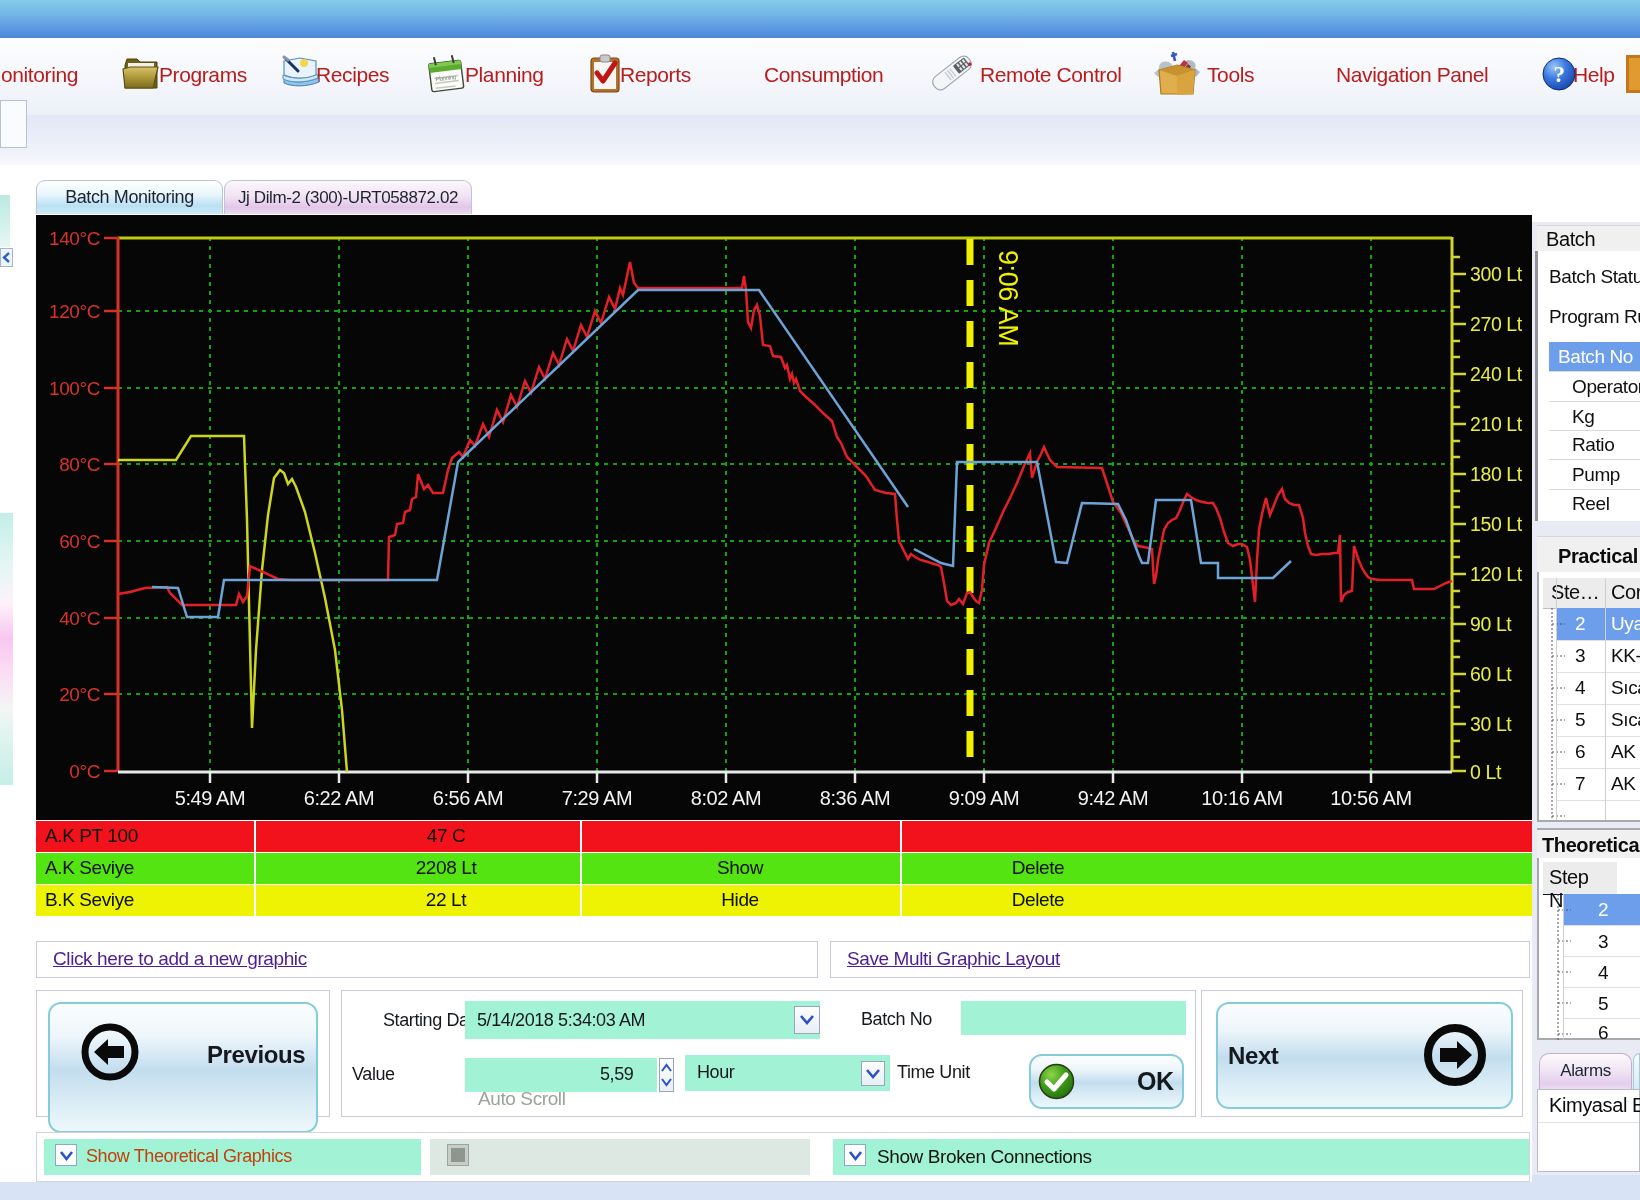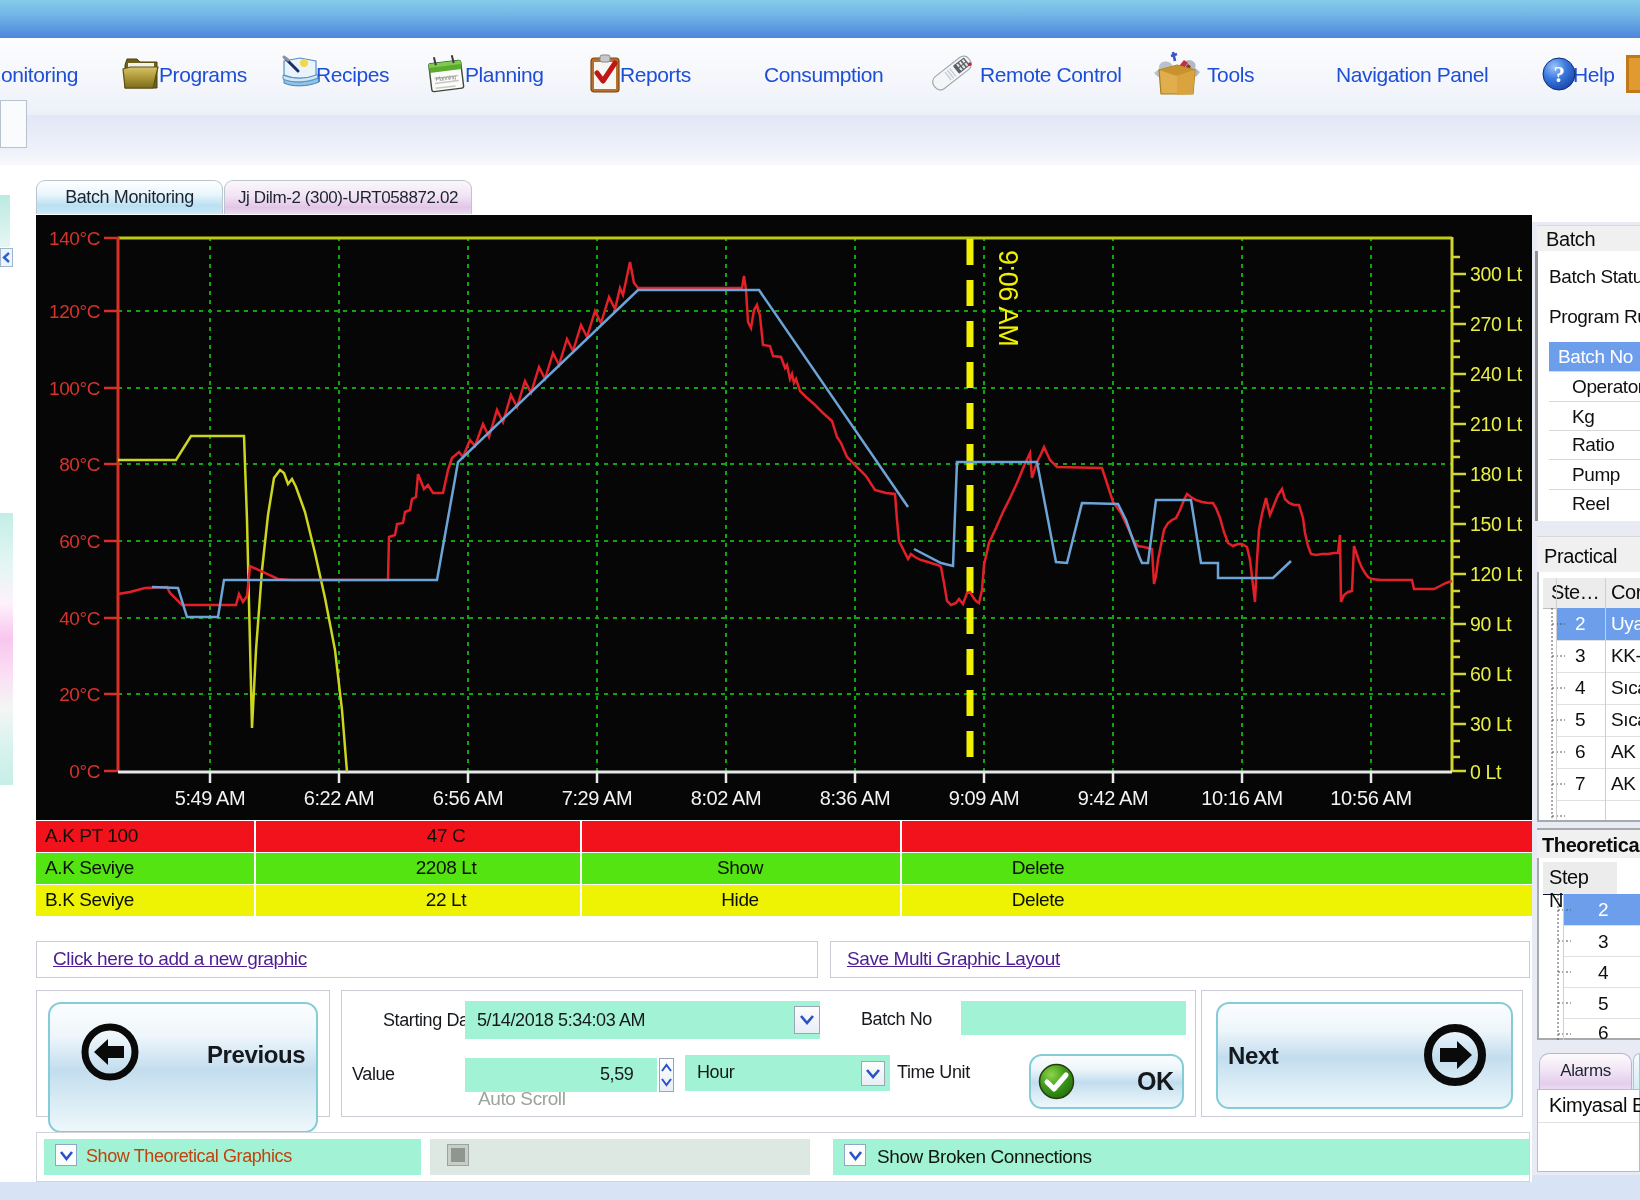--- a/index.html
+++ b/index.html
@@ -1,21 +1,21 @@
 <!DOCTYPE html>
 <html><head>
 <meta charset="utf-8">
 <style>
 html,body{margin:0;padding:0;}
 body{width:1640px;height:1200px;font-family:"Liberation Sans",sans-serif;background:#ffffff;overflow:hidden;position:relative;letter-spacing:-0.4px;}
 .abs{position:absolute;}
 #topbar{left:0;top:0;width:1640px;height:40px;background:linear-gradient(180deg,#83cbe9 0%,#74b7e6 35%,#5a95e0 75%,#4a84dc 100%);}
 #menubar{left:0;top:38px;width:1640px;height:77px;background:linear-gradient(180deg,#fdfdfe 0%,#f4f6fb 60%,#ecf0f9 100%);}
 #band{left:0;top:115px;width:1640px;height:50px;background:linear-gradient(180deg,#e2e7f6 0%,#eef1f9 70%,#f9fafd 100%);}
-.mlabel{font-size:21px;color:#1d4ed8;top:63px;white-space:nowrap;}
+.mlabel{font-size:21px;color:#b91c1c;top:63px;white-space:nowrap;}
 .tab{top:180px;height:34px;border:1px solid #b9c5cf;border-bottom:none;border-radius:9px 9px 0 0;box-sizing:border-box;text-align:center;font-size:18px;color:#1c2430;line-height:33px;white-space:nowrap;overflow:hidden;}
 #tab1{left:36px;width:187px;background:linear-gradient(180deg,#ffffff 0%,#e9f6fc 40%,#b9e0f2 75%,#cdeaf6 100%);z-index:3;}
 #tab2{left:224px;width:248px;background:linear-gradient(180deg,#fbf7fc 0%,#f2e4f4 45%,#e2c6e8 80%,#eadbf0 100%);z-index:2;}
 #chartbg{left:36px;top:215px;width:1496px;height:605px;background:#060606;}
 .legrow{left:36px;width:1496px;height:31px;font-size:19px;color:#091005;}
 .legrow .c1{position:absolute;left:9px;top:4px;}
 .legrow .cc{position:absolute;top:4px;text-align:center;width:200px;}
 .legsep{position:absolute;top:0;width:2px;height:31px;background:#ffffff;}
 #lrow1{top:821px;background:#f2121c;}
 #lrow2{top:853px;background:#53e411;}
@@ -346,21 +346,21 @@
 <span class="srow abs" style="left:1572px;top:434px;">Ratio</span>
 <span class="srow abs" style="left:1572px;top:464px;text-align:right;">Pump</span>
 <span class="srow abs" style="left:1572px;top:493px;">Reel</span>
 <div class="abs" style="left:1549px;top:371px;width:91px;height:1px;background:#d8d8d8;"></div>
 <div class="abs" style="left:1549px;top:401px;width:91px;height:1px;background:#d8d8d8;"></div>
 <div class="abs" style="left:1549px;top:430px;width:91px;height:1px;background:#d8d8d8;"></div>
 <div class="abs" style="left:1549px;top:459px;width:91px;height:1px;background:#d8d8d8;"></div>
 <div class="abs" style="left:1549px;top:489px;width:91px;height:1px;background:#d8d8d8;"></div>
 
 <div class="shead abs" style="top:536px;height:36px;">
-    <span class="abs" style="left:7px;top:8px;">Practical</span>
+    <span class="abs" style="left:21px;top:8px;font-weight:bold;">Practical</span>
   </div>
 <div class="abs" style="left:1537px;top:572px;width:103px;height:250px;background:#ffffff;border-left:2px solid #a6a9ad;border-bottom:2px solid #a6a9ad;box-sizing:border-box;"></div>
 <div class="abs" style="left:1543px;top:578px;width:97px;height:30px;background:#ececec;border-bottom:1px solid #bdbdbd;font-size:20px;color:#0c0c0c;">
     <span class="abs" style="left:8px;top:3px;">Ste…</span>
     <span class="abs" style="left:68px;top:3px;">Cor</span>
   </div>
 <div class="abs hl" style="left:1557px;top:608px;width:83px;height:32px;">
     <span class="srow abs" style="left:18px;top:5px;color:#fff;">2</span>
     <span class="srow abs" style="left:54px;top:5px;color:#fff;">Uya</span>
   </div>

